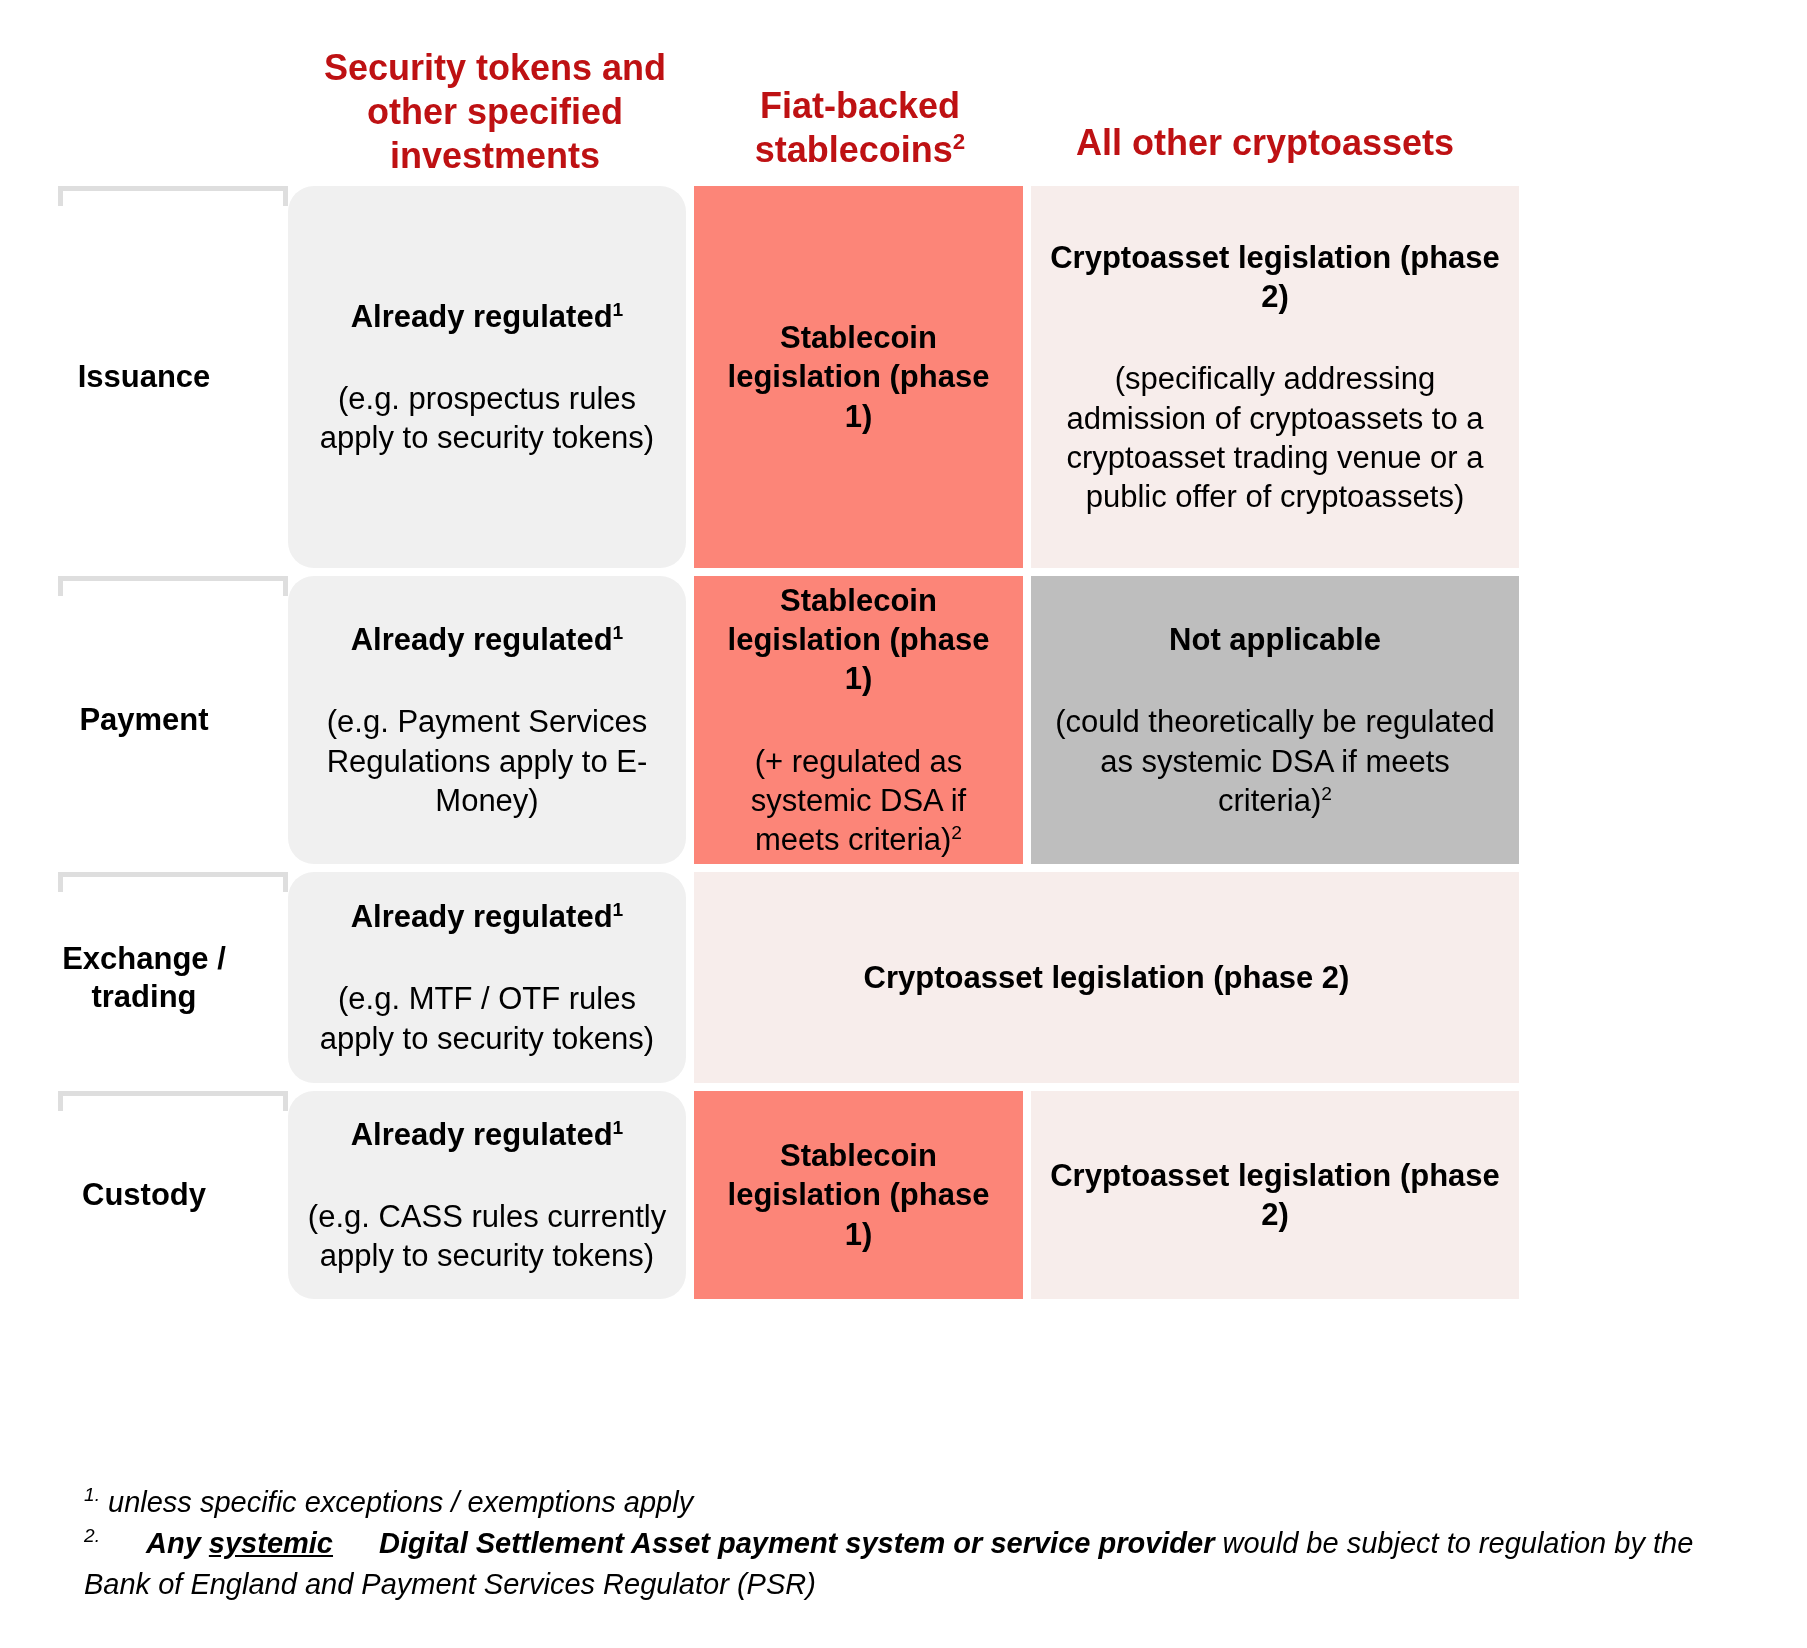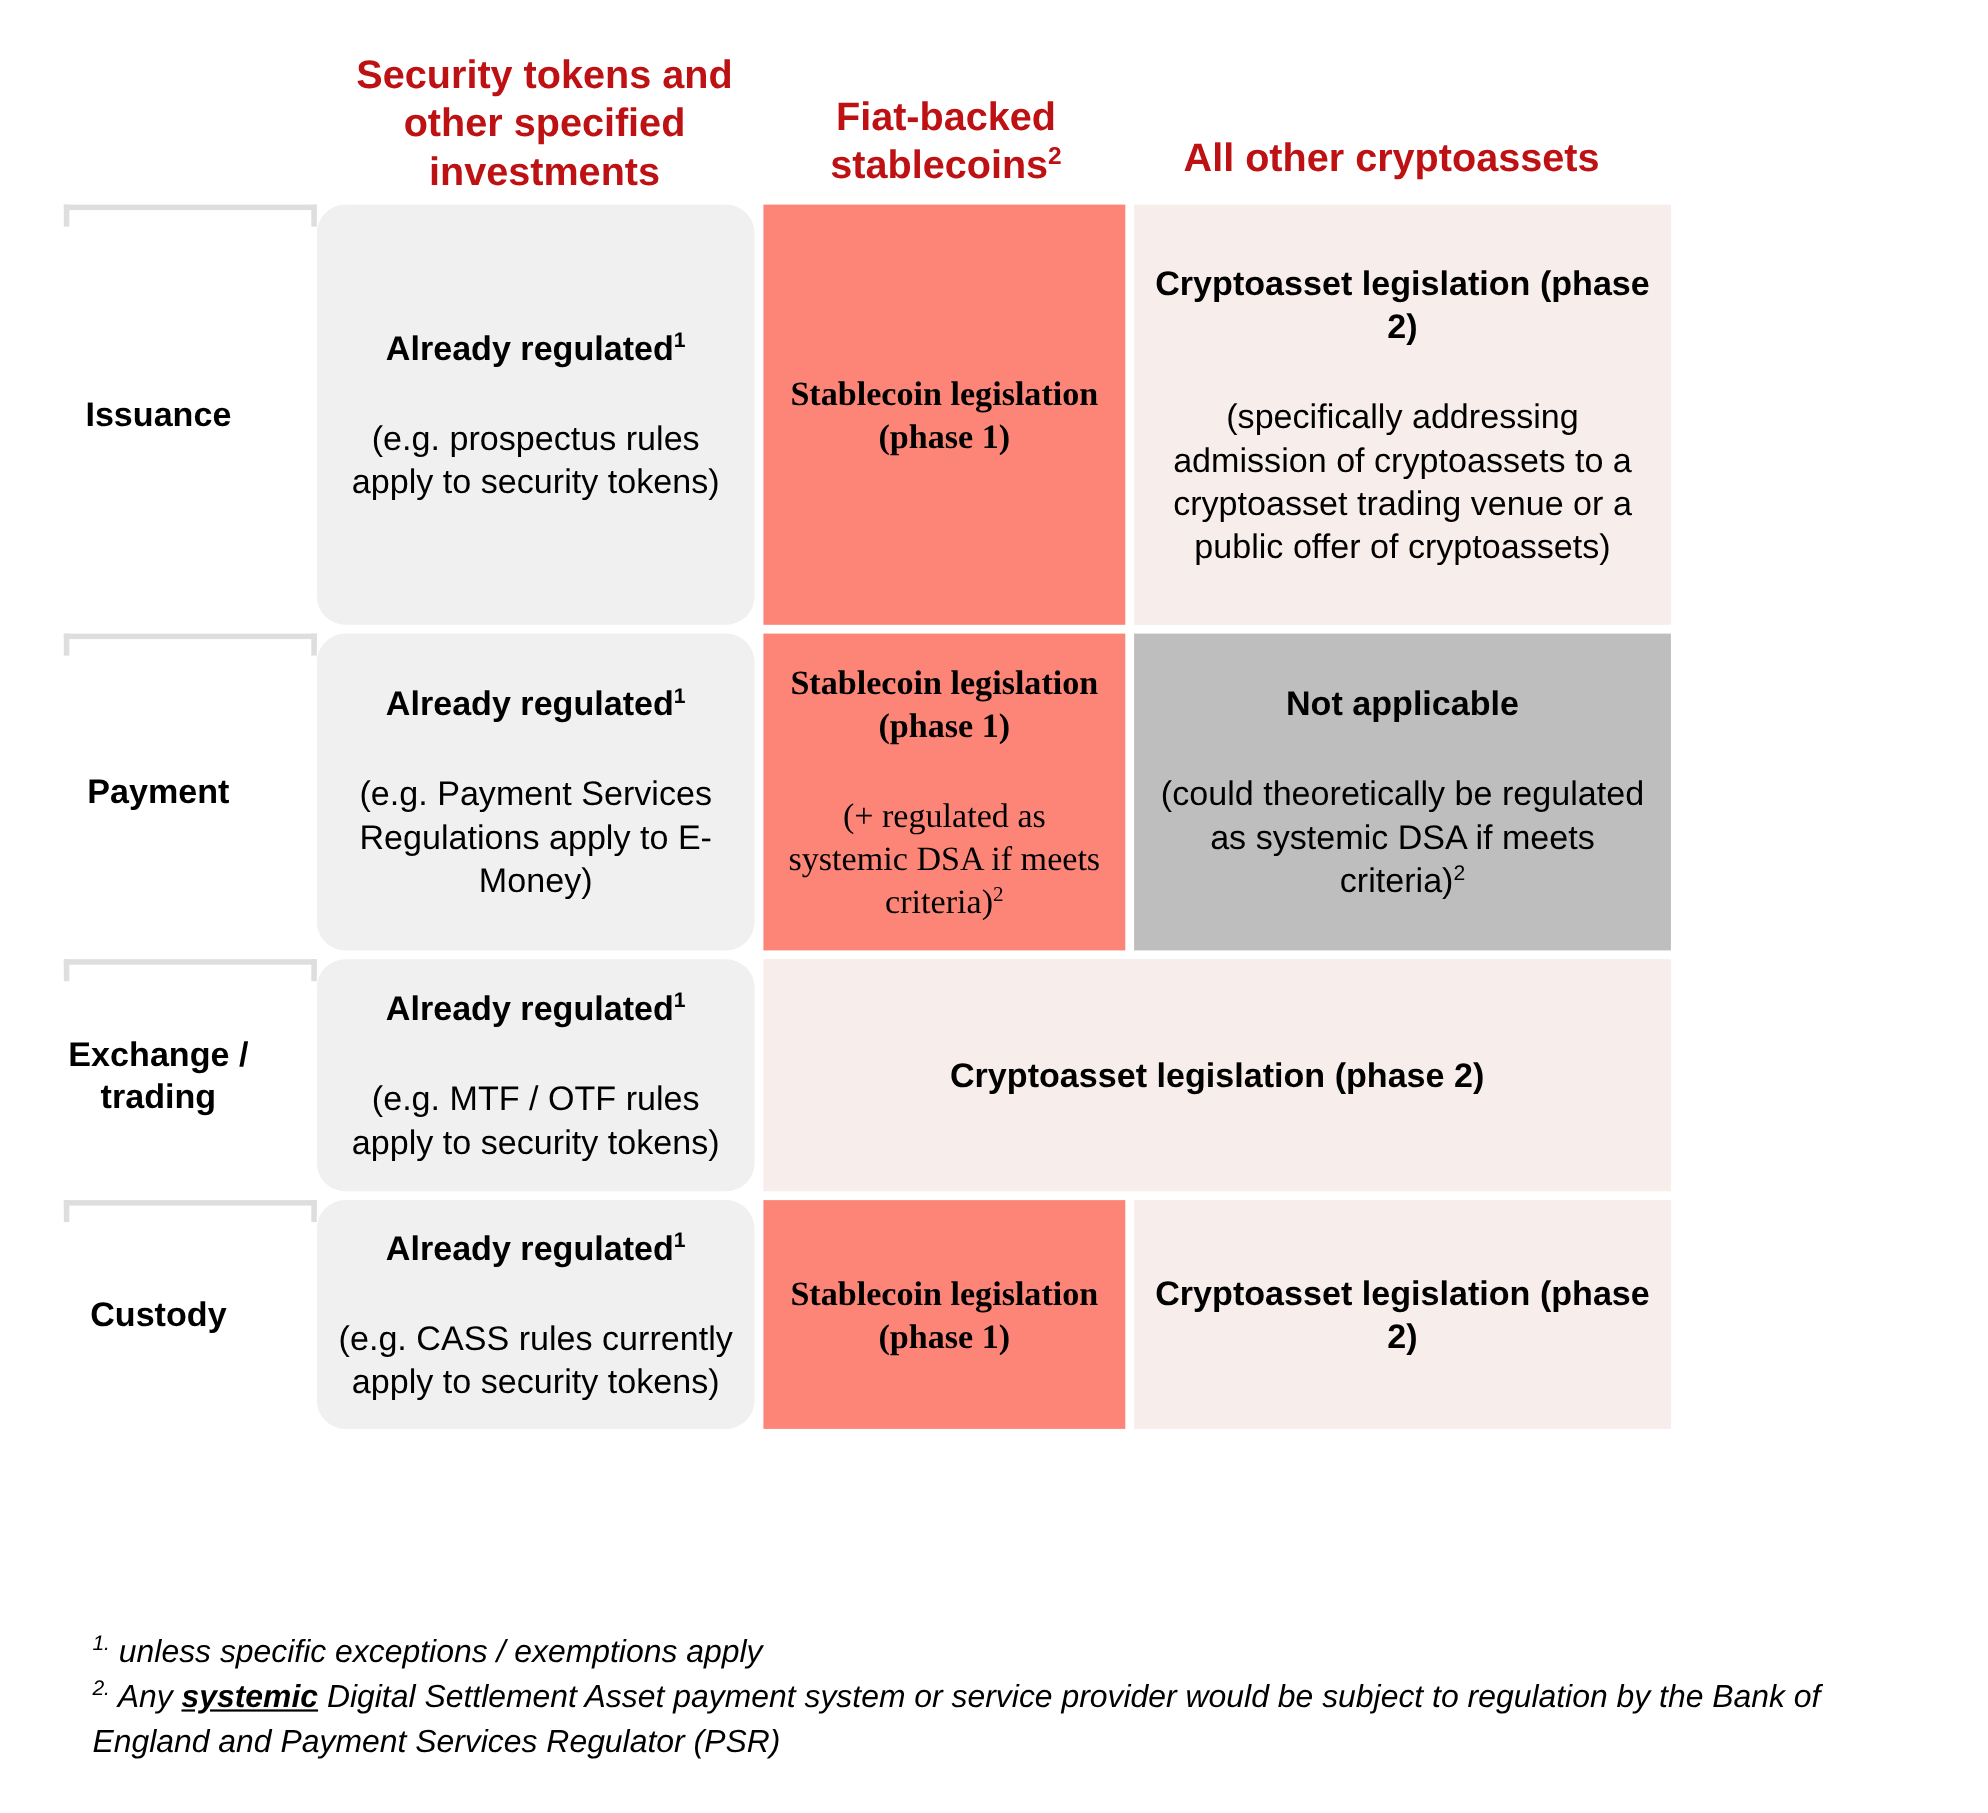--- a/index.html
+++ b/index.html
@@ -88,40 +88,40 @@
     flex-direction: column;
     align-items: center;
     justify-content: center;
     text-align: center;
     padding: 12px 18px;
     font-size: 31px;
     line-height: 1.26;
     gap: 43px;
   }
   .c1 { flex: 0 0 398px; background: #F0F0F0; margin-right: 8px; border-radius: 26px; }
-  .c2 { flex: 0 0 329px; background: #FC8578; margin-right: 8px; font-family: Liberation Serif, serif; }
+  .c2 { flex: 0 0 329px; background: #FC8578; margin-right: 8px; }
   .c3 { flex: 0 0 488px; background: #F7EDEB; }
   .c23 { flex: 0 0 825px; background: #F7EDEB; }
   .c3.gray { background: #BEBEBE; }
 
   .cell .hd { font-weight: bold; }
   .cell .sub { font-weight: normal; }
   .cell sup { font-size: 0.62em; vertical-align: super; line-height: 0; }
 
   
   .footnotes {
     position: absolute;
     left: 84px; top: 1482px;
     width: 1620px;
     font-style: italic;
     font-size: 29px;
     line-height: 1.42;
   }
   .footnotes sup { font-size: 0.66em; vertical-align: super; line-height: 0; font-style: italic; }
-  .fn-strong { font-weight: normal; }
+  .fn-strong { font-weight: bold; margin-left: 38px; }
   .fn-underline { font-weight: bold; text-decoration: underline; }
 </style>
 </head>
 <body>
 
 <div class="page">
 
   <div class="col-headers">
     <div class="col-head h1">
       <span>Security tokens and other specified investments</span>

